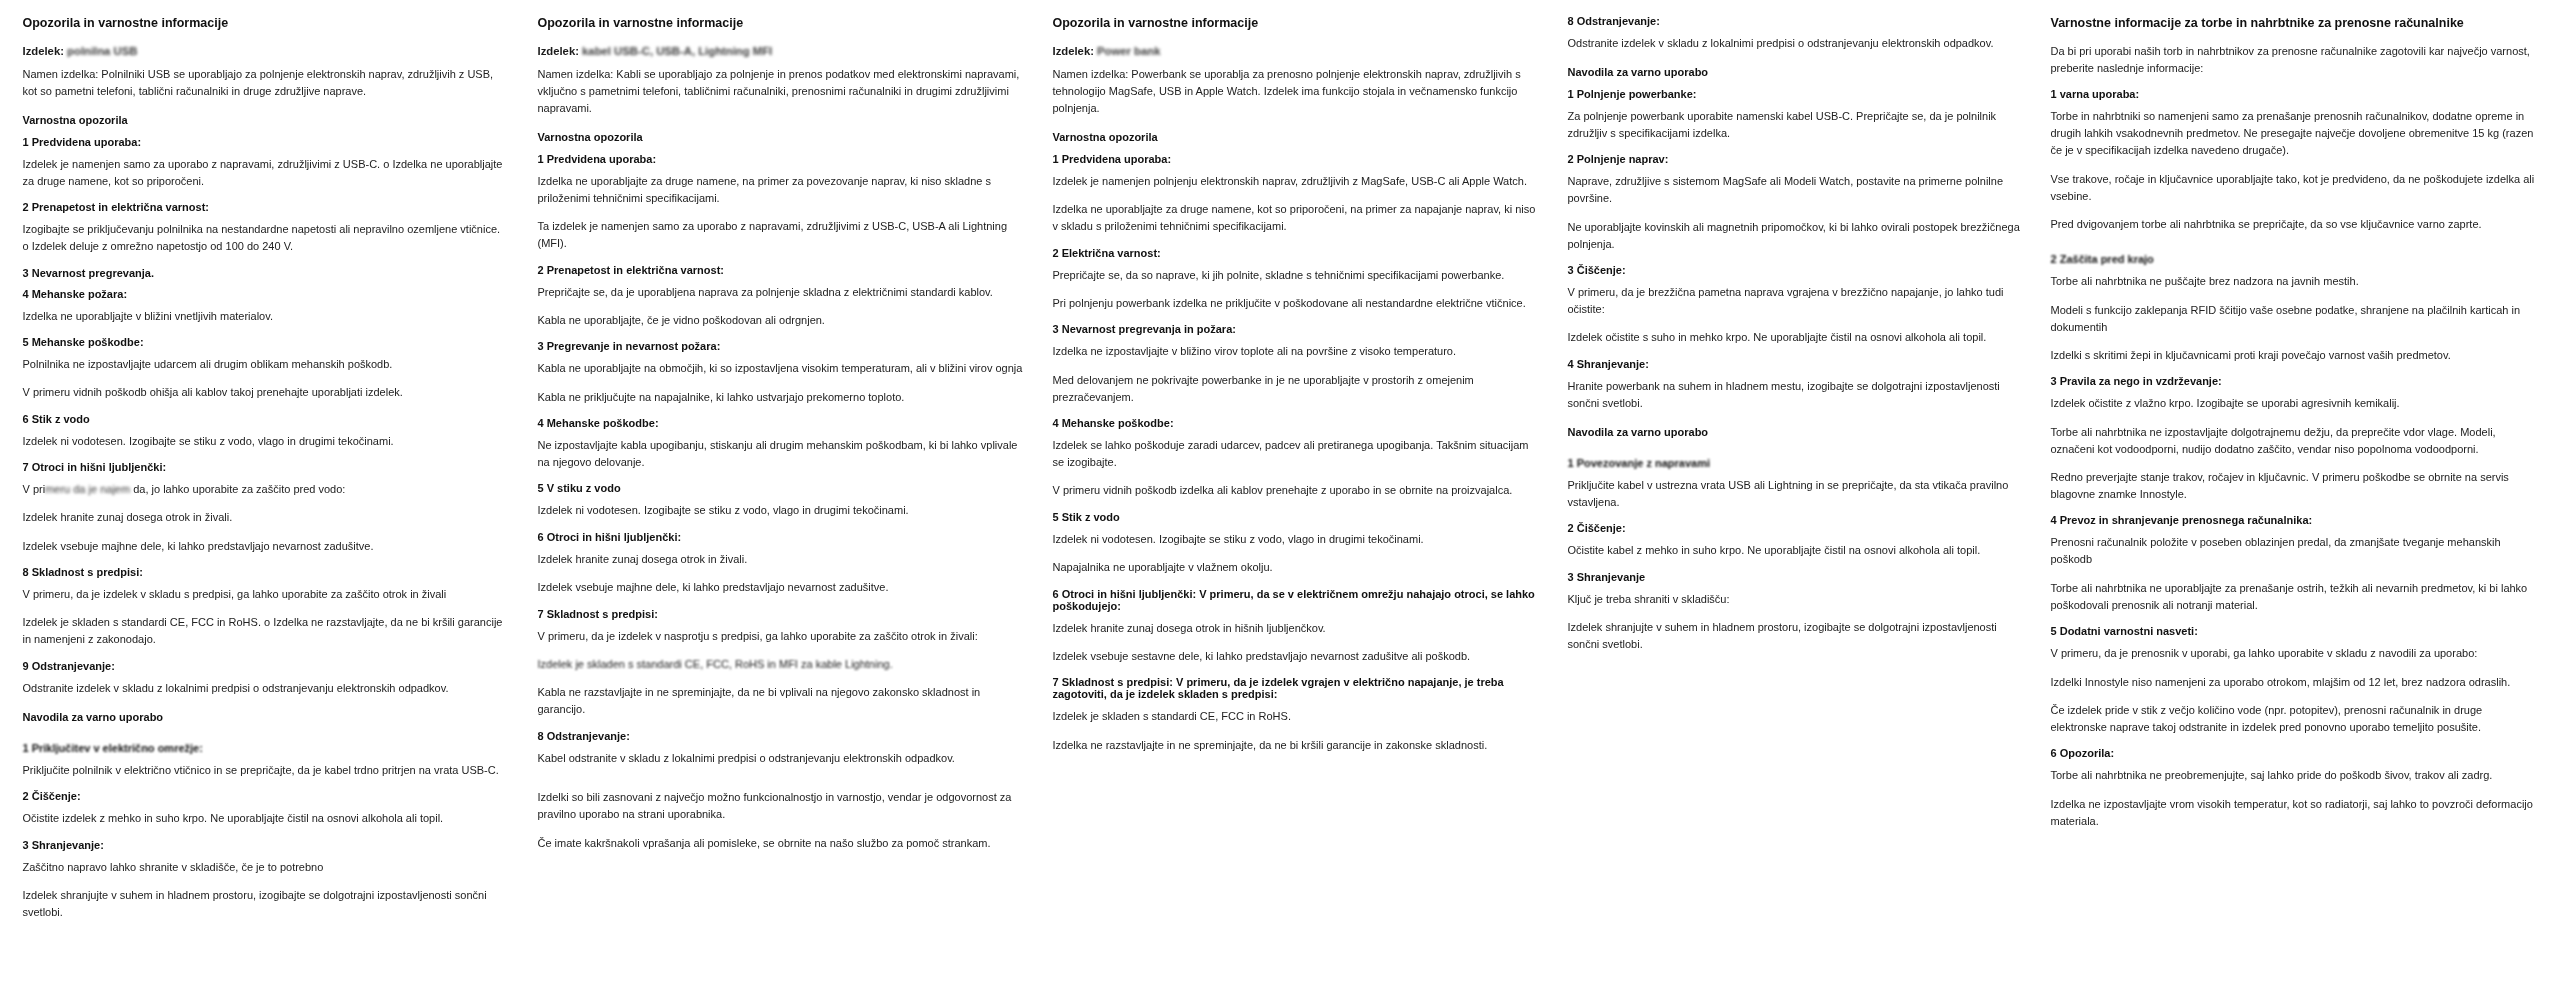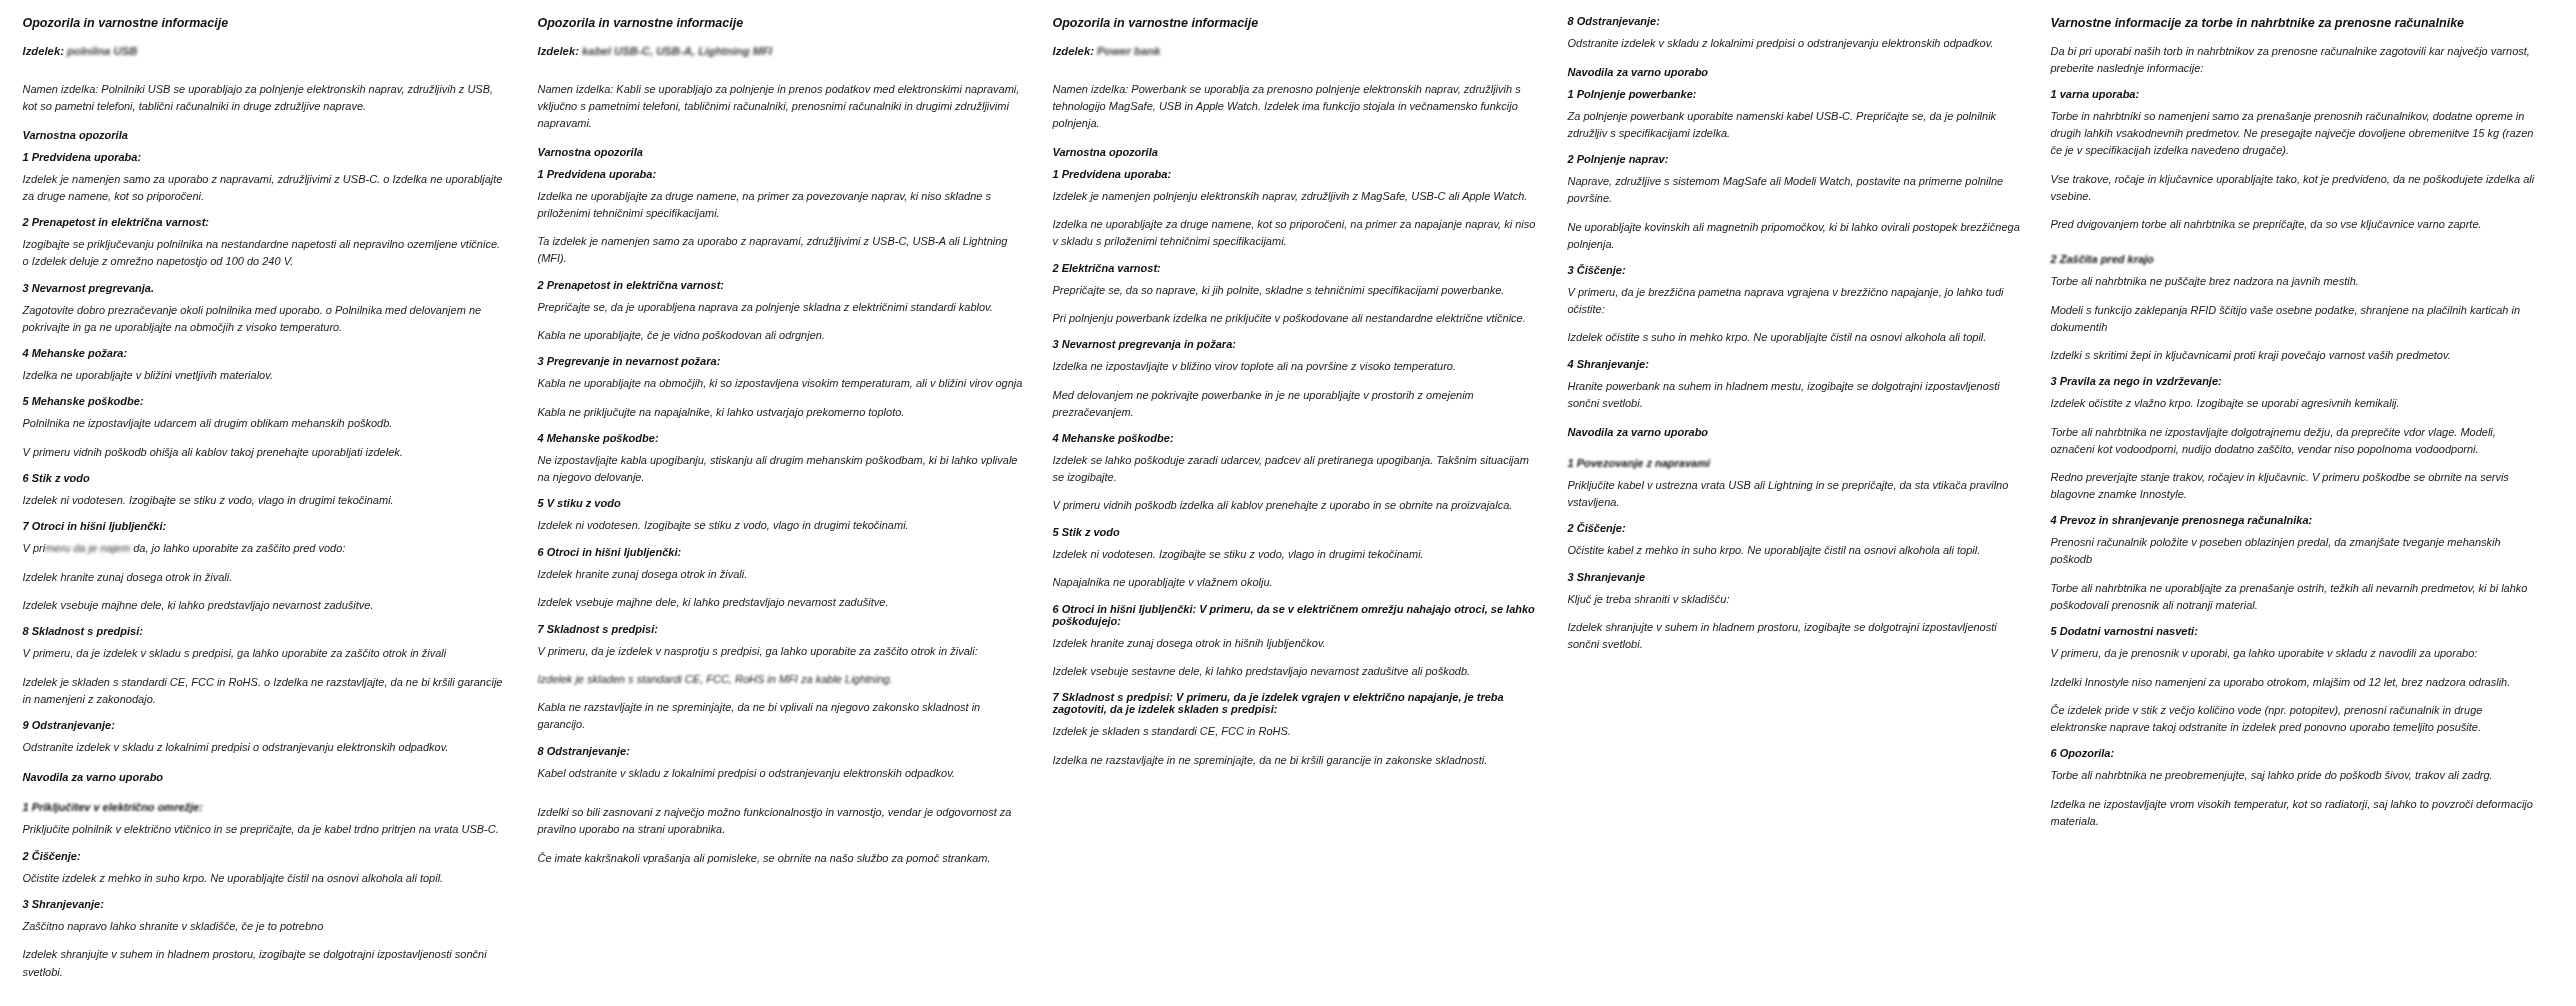--- a/index.html
+++ b/index.html
@@ -20,39 +20,38 @@
     display: flex;
     flex-direction: row;
     align-items: flex-start;
     box-sizing: border-box;
     padding: 14.5px 8px 0 8px;
   }
   .col {
     box-sizing: border-box;
     padding: 0 14.5px 0 14.5px;
     flex: 0 0 auto;
-    font-style: italic;
   }
   .col-1 { width: 515px; }
   .col-2 { width: 515px; }
   .col-3 { width: 515px; }
   .col-4 { width: 483px; }
   .col-5 { width: 515px; }
 
   h2.doc-title {
     font-size: 12.5px;
     line-height: 1.35;
     font-weight: bold;
     margin: 0 0 11.3px 0;
     color: #111;
   }
   .lead {
     font-size: 11.3px;
     line-height: 1.5;
-    margin: 0 0 21px 0;
+    margin: 0 0 6px 0;
     font-weight: bold;
     color: #1b1b1b;
   }
   .lead .lead-label {
     font-weight: bold;
   }
   p.body {
     font-size: 11px;
     line-height: 1.55;
     margin: 0 0 11.3px 0;
@@ -97,21 +96,20 @@
 
     <h3 class="sec">Varnostna opozorila</h3>
 
     <h4 class="sub"><span>1</span> <span>Predvidena uporaba:</span></h4>
     <p class="body">Izdelek je namenjen samo za uporabo z napravami, združljivimi z USB-C. o Izdelka ne uporabljajte za druge namene, kot so priporočeni.</p>
 
     <h4 class="sub"><span>2</span> <span>Prenapetost in električna varnost:</span></h4>
     <p class="body">Izogibajte se priključevanju polnilnika na nestandardne napetosti ali nepravilno ozemljene vtičnice. o Izdelek deluje z omrežno napetostjo od 100 do 240 V.</p>
 
     <h4 class="sub"><span>3</span> <span>Nevarnost pregrevanja.</span></h4>
-    <p class="body">Zagotovite dobro prezračevanje okoli polnilnika med uporabo. o Polnilnika med delovanjem ne pokrivajte in ga ne uporabljajte na območjih z visoko temperaturo.</p>
 
     <h4 class="sub"><span>4</span> <span>Mehanske požara:</span></h4>
     <p class="body">Izdelka ne uporabljajte v bližini vnetljivih materialov.</p>
 
     <h4 class="sub"><span>5</span> <span>Mehanske poškodbe:</span></h4>
     <p class="body">Polnilnika ne izpostavljajte udarcem ali drugim oblikam mehanskih poškodb.</p>
     <p class="body">V primeru vidnih poškodb ohišja ali kablov takoj prenehajte uporabljati izdelek.</p>
 
     <h4 class="sub"><span>6</span> <span>Stik z vodo</span></h4>
     <p class="body">Izdelek ni vodotesen. Izogibajte se stiku z vodo, vlago in drugimi tekočinami.</p>

